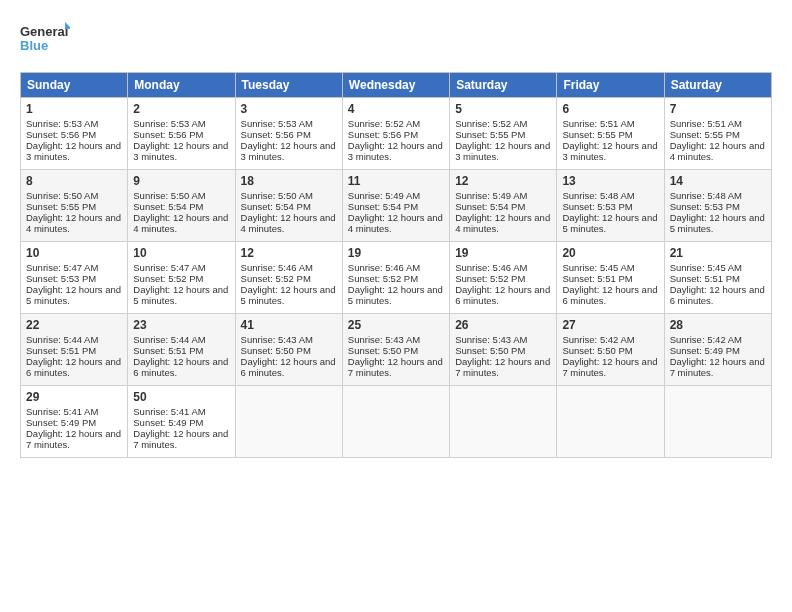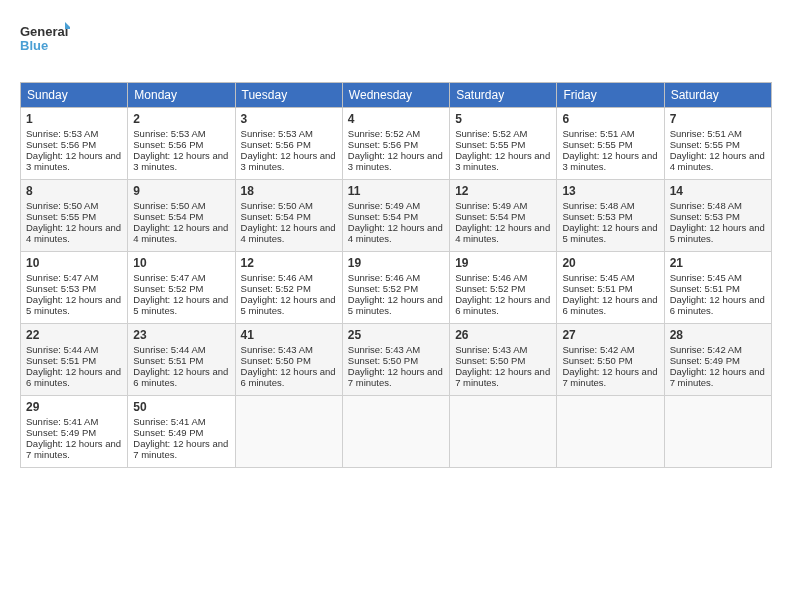--- a/index.html
+++ b/index.html
@@ -10,21 +10,21 @@
       height: 612px;
       overflow: hidden;
     }
     .container {
       padding: 20px 20px 10px 20px;
     }
     .header-row {
       display: flex;
       justify-content: space-between;
       align-items: flex-start;
-      margin-bottom: 22px;
+      margin-bottom: 12px;
     }
     .logo {
       display: flex;
       align-items: center;
       gap: 4px;
     }
     .title-block {
       text-align: right;
     }
     .month-title {
@@ -38,21 +38,21 @@
     }
     table {
       width: 100%;
       border-collapse: collapse;
       table-layout: fixed;
     }
     thead tr th {
       background: #3a6fbf;
       color: #fff;
       font-size: 12px;
-      font-weight: normal;
+      font-weight: bold;
       padding: 5px 6px;
       text-align: left;
       border: 1px solid #c0c0c0;
     }
     tbody tr td {
       vertical-align: top;
       font-size: 9.5px;
       color: #333;
       padding: 4px 5px;
       border: 1px solid #d0d0d0;

